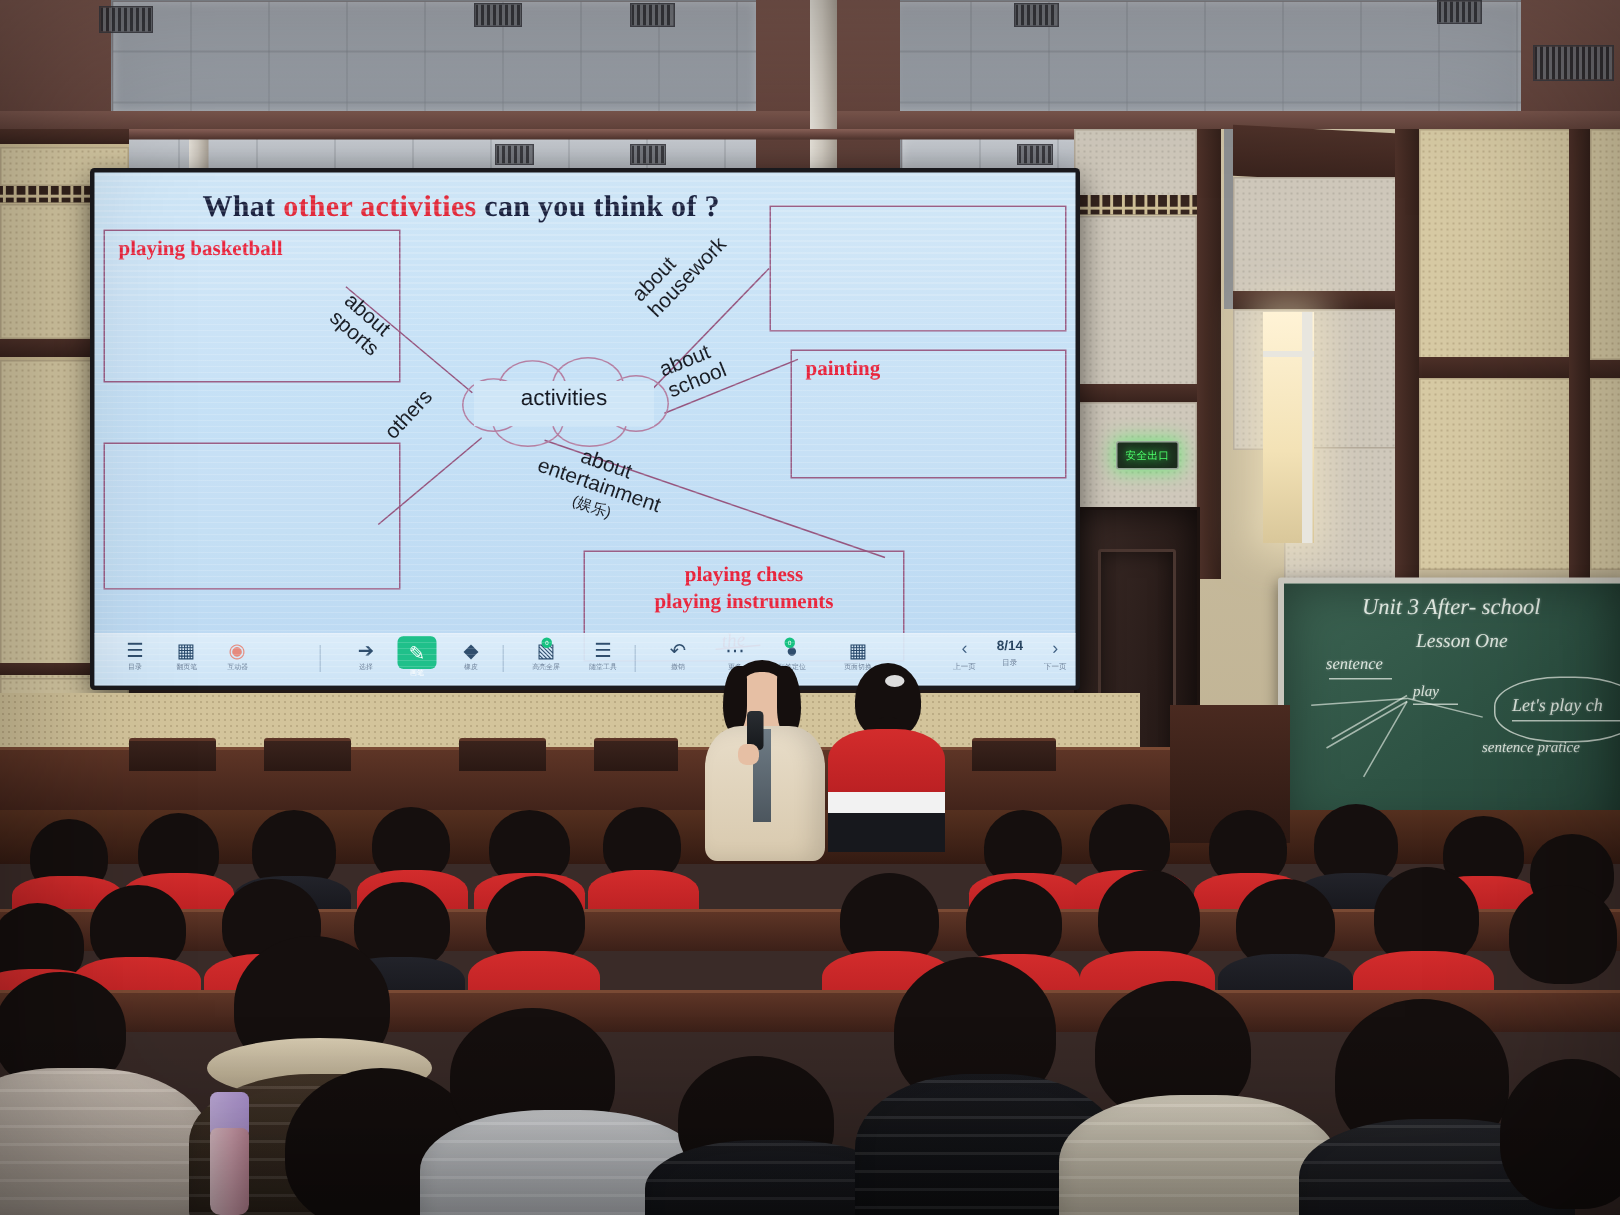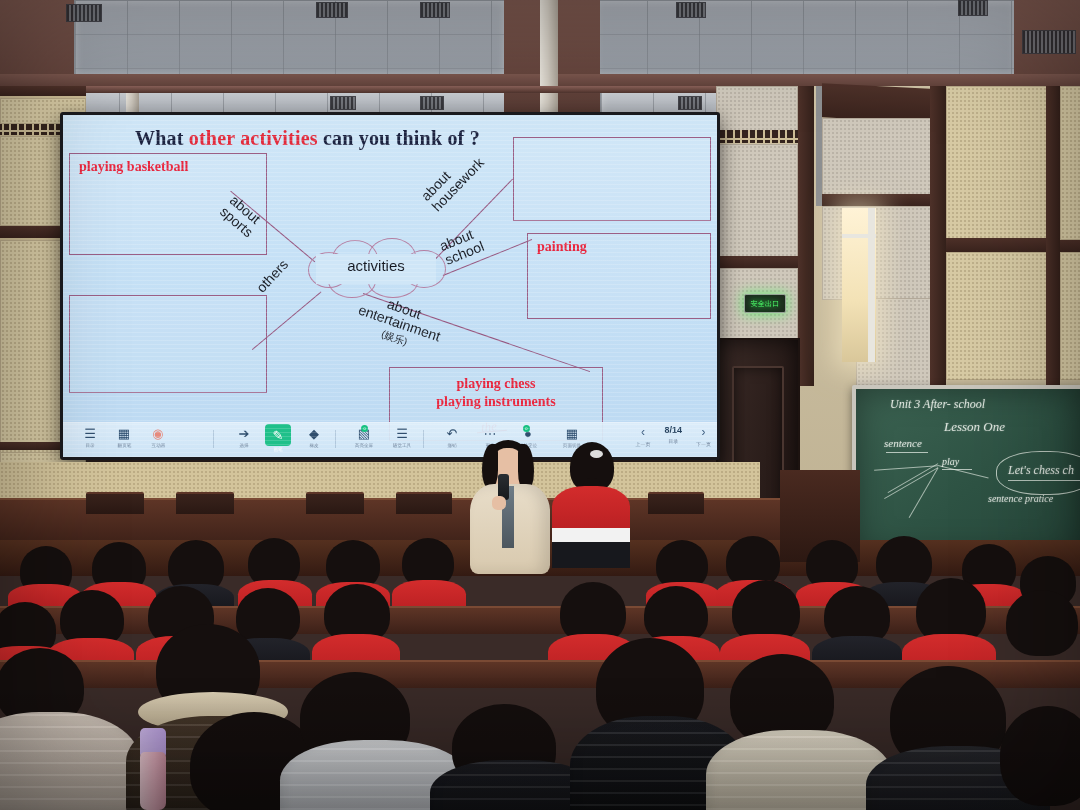--- a/index.html
+++ b/index.html
@@ -390,37 +390,37 @@
             </div>
           </div>
         </div>
 
       </div>
     </div>
   </div>
 
   <div class="bb-frame">
     <div class="bb">
-      <div class="chalk" style="left:34px;top:8px;font-size:12px;text-align:center;">Unit 3  After- school</div>
+      <div class="chalk" style="left:52px;top:8px;font-size:15px;text-align:center;">Unit 3  After- school</div>
       <div class="chalk" style="left:88px;top:30px;font-size:13px;">Lesson  One</div>
 
       <div class="chalk" style="left:28px;top:48px;font-size:11px;">sentence</div>
       <div class="chalk-u" style="left:30px;top:63px;width:42px;"></div>
 
       <div class="chalk" style="left:86px;top:67px;font-size:10px;">play</div>
       <div class="chalk-u" style="left:86px;top:80px;width:30px;"></div>
 
       <div class="chalk-line" style="left:82px;top:74px;width:58px;transform:rotate(150deg);"></div>
       <div class="chalk-line" style="left:82px;top:76px;width:64px;transform:rotate(176deg);"></div>
       <div class="chalk-line" style="left:82px;top:78px;width:62px;transform:rotate(150deg);"></div>
       <div class="chalk-line" style="left:82px;top:78px;width:58px;transform:rotate(120deg);"></div>
       <div class="chalk-line" style="left:82px;top:76px;width:52px;transform:rotate(14deg);"></div>
 
       <div class="chalk-cloud" style="left:140px;top:62px;width:96px;height:42px;"></div>
-      <div class="chalk" style="left:152px;top:74px;font-size:12px;">Let's chess ch</div>
+      <div class="chalk" style="left:152px;top:74px;font-size:12px;">Let's play ch</div>
       <div class="chalk-u" style="left:152px;top:91px;width:74px;"></div>
 
       <div class="chalk" style="left:132px;top:104px;font-size:10px;">sentence pratice</div>
     </div>
   </div>
 
   <div class="stage-wall"></div>
   <div class="deskrow" style="left:0;top:498px;width:780px;height:48px;"></div>
   <div class="chair" style="left:86px;top:492px;width:58px;height:20px;"></div>
   <div class="chair" style="left:176px;top:492px;width:58px;height:20px;"></div>

